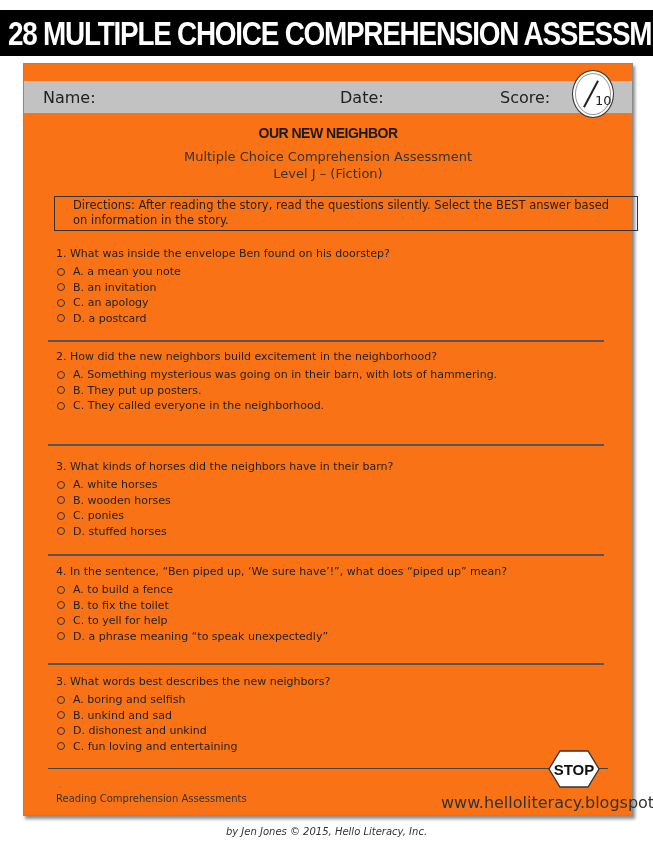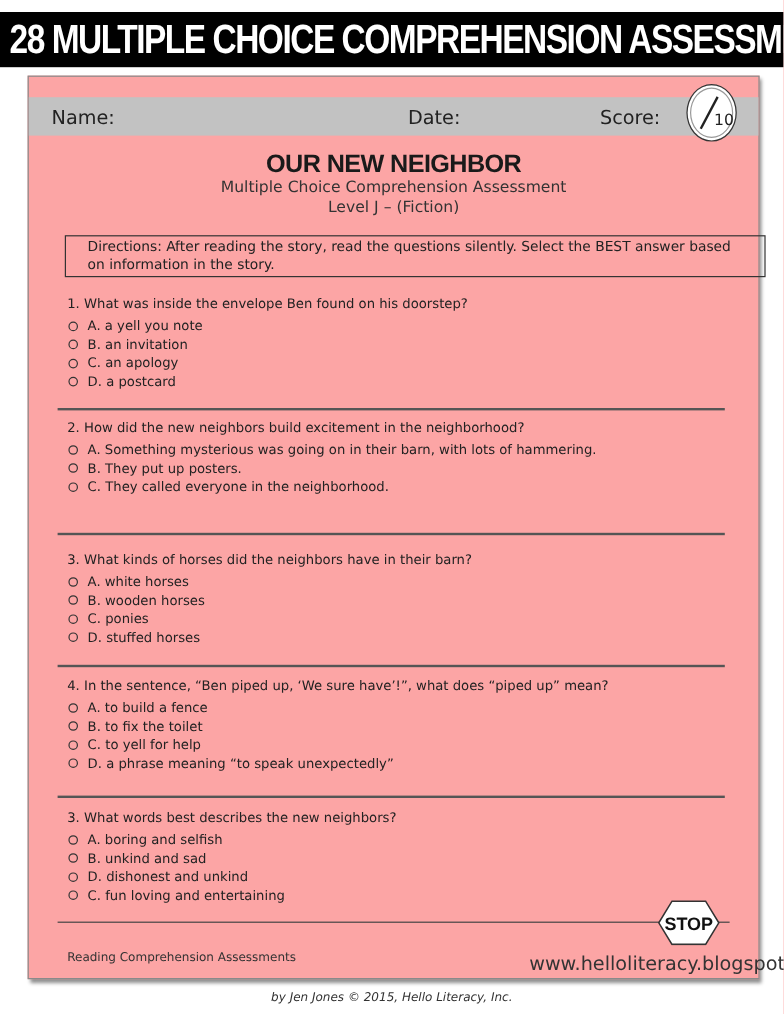--- a/index.html
+++ b/index.html
@@ -10,40 +10,40 @@
   .banner {
     position:absolute; left:0; top:10px; width:653px; height:46px; background:#000;
     display:flex; align-items:center;
   }
   .banner-text {
     color:#fff; font-family:"Liberation Sans", sans-serif; font-weight:bold;
     font-size:34px; letter-spacing:-1.5px; margin-left:8px; transform:scaleX(0.82);
     transform-origin:left center; white-space:nowrap;
   }
   .page {
-    position:absolute; left:23px; top:63px; width:608px; height:751px; background:#fca5a5;
+    position:absolute; left:23px; top:63px; width:608px; height:751px; background:#f97316;
     border:1px solid #8a8a8a; box-shadow:2px 3px 3px rgba(0,0,0,0.45);
   }
   .header-band {
     position:absolute; left:0; top:17px; width:608px; height:32px; background:#c2c2c2;
     font-size:16px; color:#222;
   }
   .hdr-label { position:absolute; top:7px; }
   .score-circle {
     position:absolute; left:548px; top:6px; width:40px; height:46px; border-radius:50%;
     background:#fff; border:1.5px solid #333; box-shadow: inset 0 0 0 2px #fff, inset 0 0 0 3px #999;
   }
   .score-slash {
     position:absolute; left:17px; top:8px; width:2px; height:30px; background:#222;
     transform:rotate(28deg);
   }
   .score-total { position:absolute; left:22px; top:22px; font-size:13px; color:#222; }
   .title {
     position:absolute; left:0; width:608px; top:61px; text-align:center;
-    font-family:"Liberation Sans", sans-serif; font-weight:bold; font-size:21px; letter-spacing:-0.5px;
+    font-family:"Liberation Sans", sans-serif; font-weight:bold; font-size:14px; letter-spacing:-0.5px;
   }
   .subtitle { position:absolute; left:0; width:608px; text-align:center; font-size:13px; color:#333; }
   .directions {
     position:absolute; left:30px; top:132px; width:546px; height:31px; border:1px solid #333;
     font-size:11.5px; line-height:15px; padding:1px 18px; color:#222;
   }
   .question { position:absolute; left:32px; width:560px; }
   .q-text { font-size:11px; color:#222; height:17px; }
   .option { font-size:11px; color:#222; height:15.5px; display:flex; align-items:center; }
   .radio {
@@ -81,21 +81,21 @@
   <div class="title">OUR NEW NEIGHBOR</div>
   <div class="subtitle" style="top:102px;">Level J – (Fiction)</div>
   <div class="subtitle" style="top:85px;">Multiple Choice Comprehension Assessment</div>
 
   <div class="directions">Directions: After reading the story, read the questions silently.  Select the BEST answer based on information in the story.</div>
 
   <div class="question" style="top:183px;">
     <div class="q-text">1.  What was inside the envelope Ben found on his doorstep?</div>
     <div class="option">
         <span class="radio"></span>
-        <span>A. a yell you note</span>
+        <span>A. a mean you note</span>
       </div>
     <div class="option">
         <span class="radio"></span>
         <span>B. an invitation</span>
       </div>
     <div class="option">
         <span class="radio"></span>
         <span>C.  an apology</span>
       </div>
     <div class="option">

